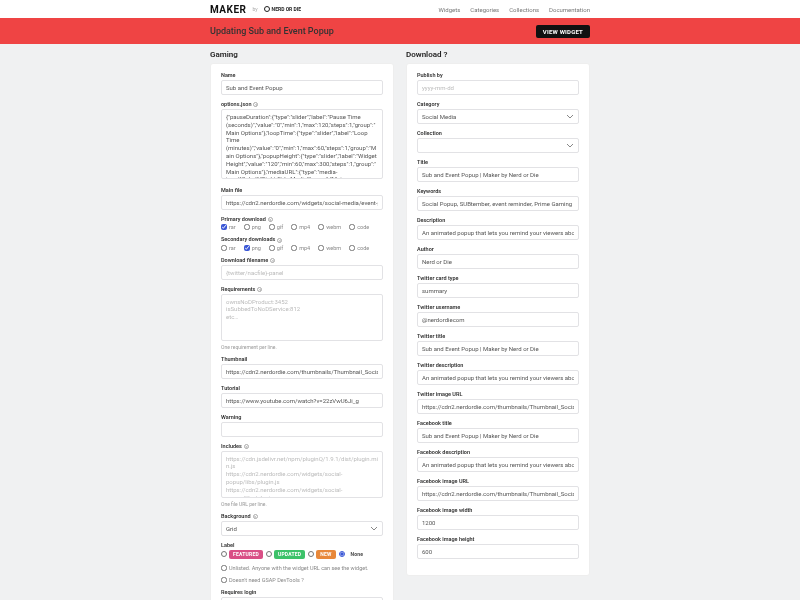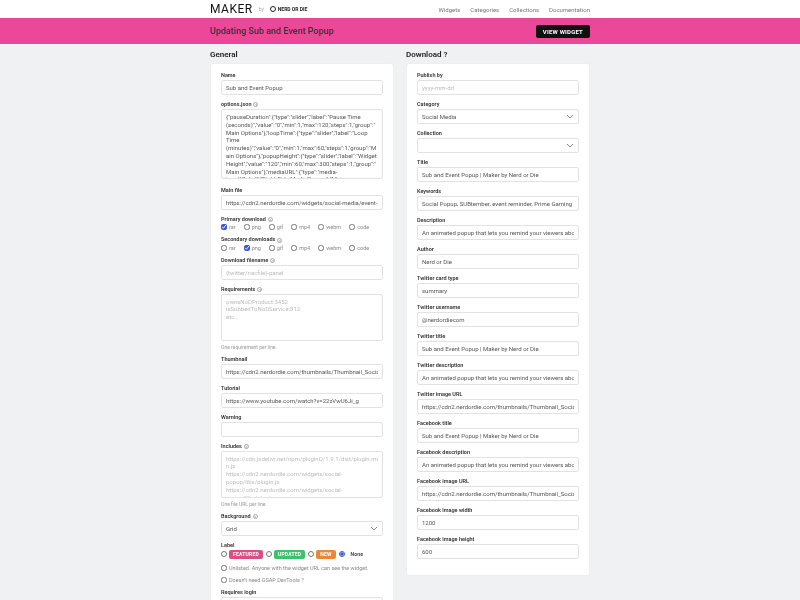--- a/index.html
+++ b/index.html
@@ -1,25 +1,25 @@
 <!DOCTYPE html>
 <html><head>
 <meta charset="utf-8">
 <style>
 * { box-sizing: border-box; margin: 0; padding: 0; }
 body { font-family: -apple-system, BlinkMacSystemFont, "Segoe UI", Roboto, sans-serif; font-size: 7px; color: #444; background: #f0f1f2; }
 .topbar { background: #fff; height: 18px; display: flex; align-items: center; justify-content: space-between; padding: 0 210px; }
 .brand { display: flex; align-items: center; gap: 6px; }
-.brand-maker { font-weight: 400; letter-spacing: 0.5px; font-size: 12px; color: #111; }
+.brand-maker { font-weight: 700; letter-spacing: 0.5px; font-size: 10px; color: #111; }
 .brand-by { color: #aaa; font-size: 5px; }
 .brand-nod { display: flex; align-items: center; gap: 2px; font-size: 5px; font-weight: 700; color: #222; }
 .brand-nod-icon { width: 6px; height: 6px; border: 1px solid #222; border-radius: 50%; display:inline-block; position:relative;}
 .topnav { display: flex; gap: 10px; font-size: 6px; color: #777; }
 .topnav span { cursor: pointer; }
-.subbar { height: 26px; display: flex; align-items: center; justify-content: space-between; padding: 0 210px; background:#ec4899;}
+.subbar { height: 26px; display: flex; align-items: center; justify-content: space-between; padding: 0 210px; background:#ef4444;}
 .subbar h1 { font-size: 9px; font-weight: 500; color: #333; }
 .btn-dark { background: #111; color: #fff; font-size: 6px; padding: 3px 7px; border-radius: 2px; font-weight: 700; letter-spacing: 0.2px; cursor: pointer; }
 .main { display: flex; gap: 12px; padding: 0 210px 10px; align-items:flex-start;}
 .col { flex: 1; }
 .section-title { font-size: 8px; font-weight: 600; color: #222; margin: 6px 0 4px; }
 .card { background: #fff; border-radius: 3px; padding: 8px 10px 10px; border:1px solid #eee;}
 .field { margin-bottom: 6px; }
 .label { font-size: 5.5px; font-weight: 600; color: #333; margin-bottom: 2px; display:block;}
 .label .q { display:inline-block; width:5px; height:5px; line-height:5px; font-size:4px; text-align:center; border:0.5px solid #aaa; color:#aaa; border-radius:50%; margin-left:2px; vertical-align:middle;}
 .input, .textarea, .select { width: 100%; border: 1px solid #e2e2e5; border-radius: 2px; background: #fff; font-size: 6px; padding: 3px 4px; color: #555; font-family:inherit; }
@@ -58,21 +58,21 @@
 </div>
 
 <div class="subbar">
   <h1>Updating Sub and Event Popup</h1>
   <span class="btn-dark">VIEW WIDGET</span>
 </div>
 
 <div class="main">
 
   <div class="col">
-    <div class="section-title">General</div>
+    <div class="section-title">Gaming</div>
     <div class="card">
 
       <div class="field"><span class="label">Name</span>
         <input class="input" value="Sub and Event Popup" style=""></div>
 
       <div class="field"><span class="label"><span>options.json</span><span class="q">?</span></span>
         <textarea class="textarea" rows="8" style="">{"pauseDuration":{"type":"slider","label":"Pause Time (seconds)","value":"0","min":1,"max":120,"steps":1,"group":"Main Options"},"loopTime":{"type":"slider","label":"Loop Time (minutes)","value":"0","min":1,"max":60,"steps":1,"group":"Main Options"},"popupHeight":{"type":"slider","label":"Widget Height","value":"120","min":60,"max":300,"steps":1,"group":"Main Options"},"mediaURL":{"type":"media-input","label":"Right Side Media","group":"Main Options","value":"https://cdn2.nerdordie.com/widgets/social-media/event-popup/media/default-prime-widget","formats":"image/png; image/jpeg; image/gif; …</textarea></div>
 
       <div class="field"><span class="label">Main file</span>
         <input class="input" value="https://cdn2.nerdordie.com/widgets/social-media/event-popup/event-popu" style=""></div>

